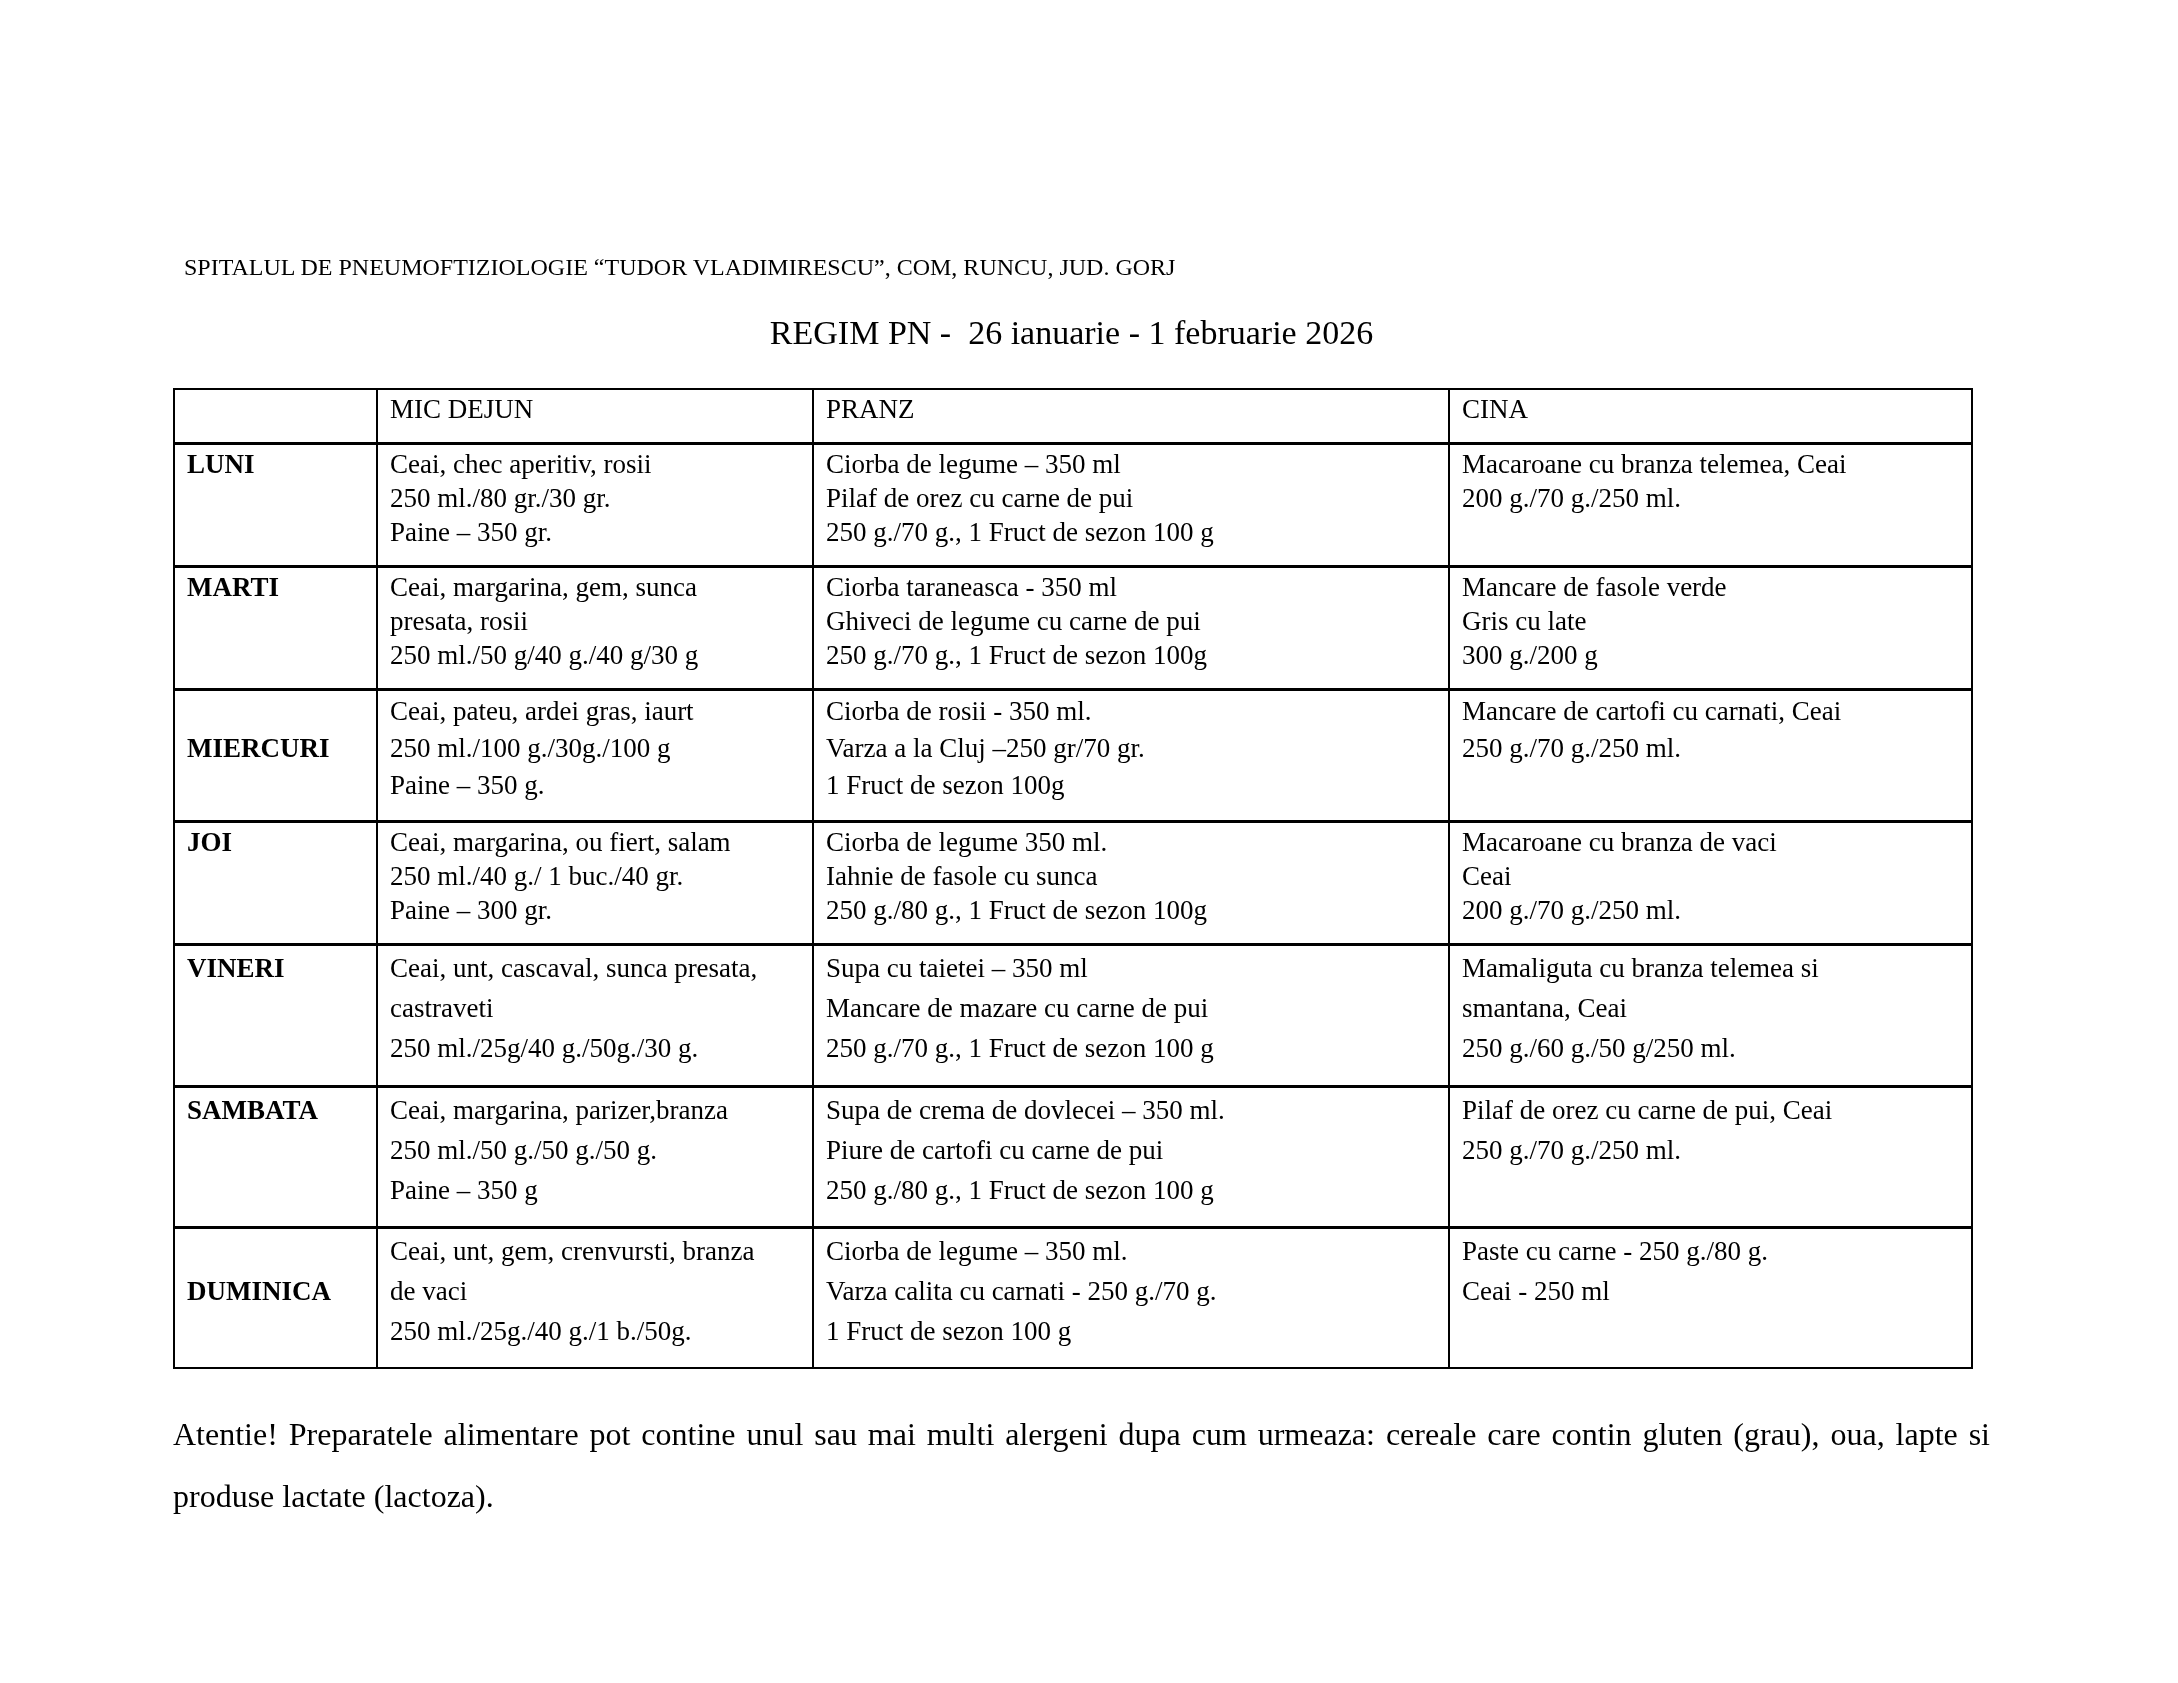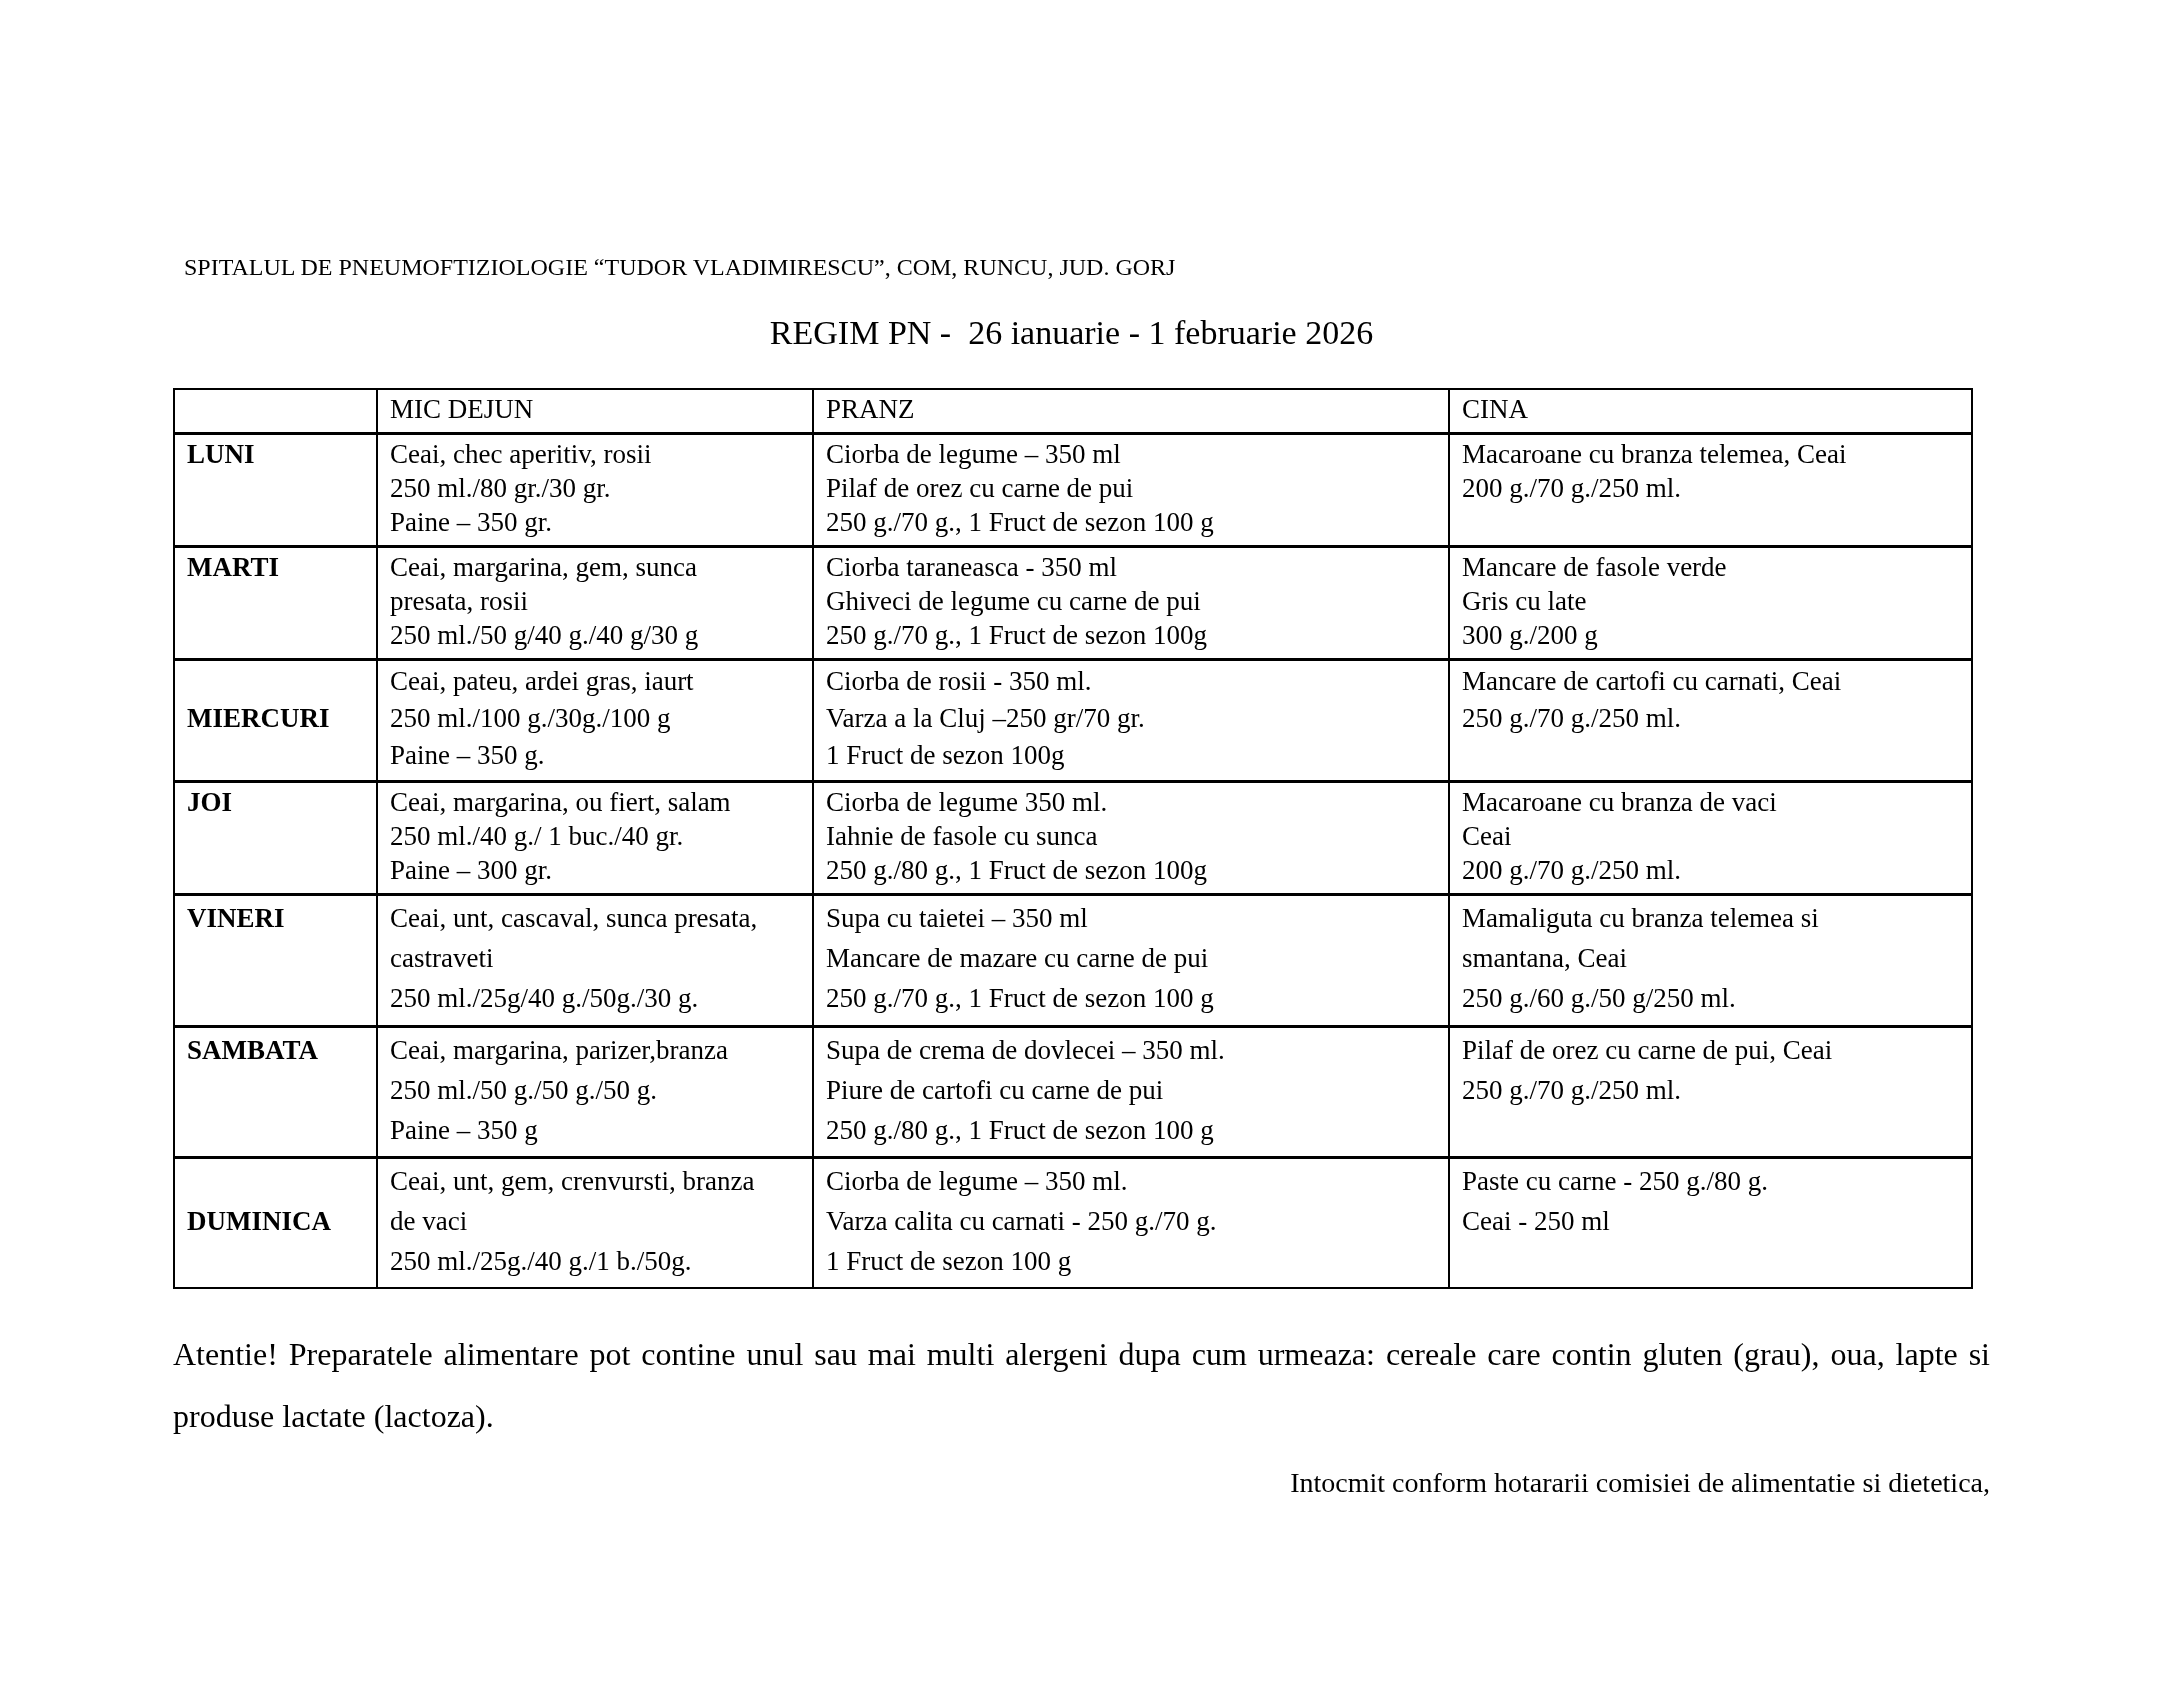--- a/index.html
+++ b/index.html
@@ -33,21 +33,21 @@
     table-layout: fixed;
     width: 1797px;
     margin: 38px 0 0 173px;
   }
   table.menu col.c-day   { width: 203px; }
   table.menu col.c-bfast { width: 436px; }
   table.menu col.c-lunch { width: 636px; }
   table.menu col.c-din   { width: 523px; }
   table.menu th, table.menu td {
     border: 2px solid #000000;
-    padding: 2px 10px 6px 12px;
+    padding: 2px 10px 16px 12px;
     vertical-align: top;
     font-size: 27px;
     text-align: left;
     overflow: hidden;
     margin-top: 36px;
   }
   table.menu tbody td { border-top-width: 3px; }
   table.menu thead th {
     font-weight: normal;
     height: 32px;
@@ -227,15 +227,14 @@
       <td>
           <div class="cell-lines">Paste cu carne - 250 g./80 g.
 Ceai - 250 ml</div>
         </td>
     </tr>
   </tbody>
 </table>
 
 <div class="allergen-notice">Atentie! Preparatele alimentare pot contine unul sau mai multi alergeni dupa cum urmeaza: cereale care contin gluten (grau), oua, lapte si produse lactate (lactoza).</div>
 <div class="signature-block">
-  <div>Intocmit conform hotararii comisiei de alimentatie si dietetica,</div>
 </div>
 
 
 </body></html>

